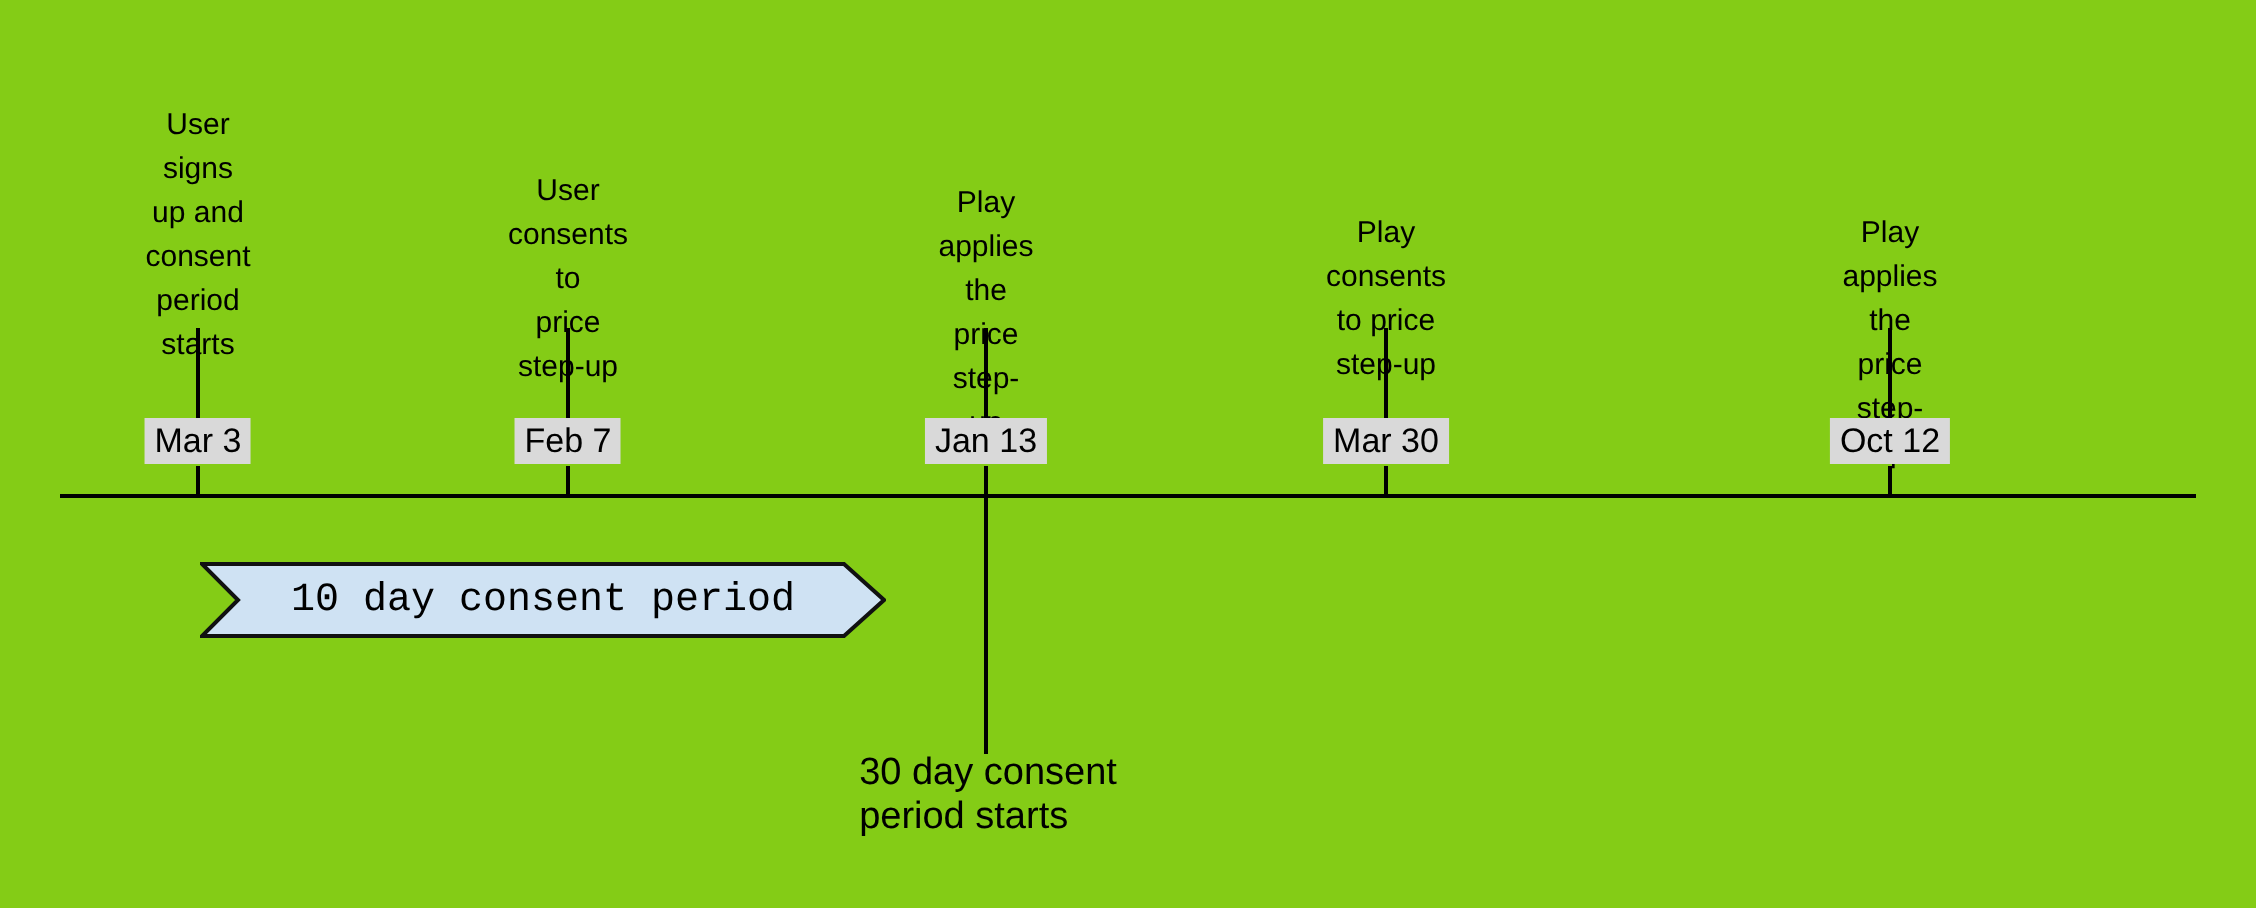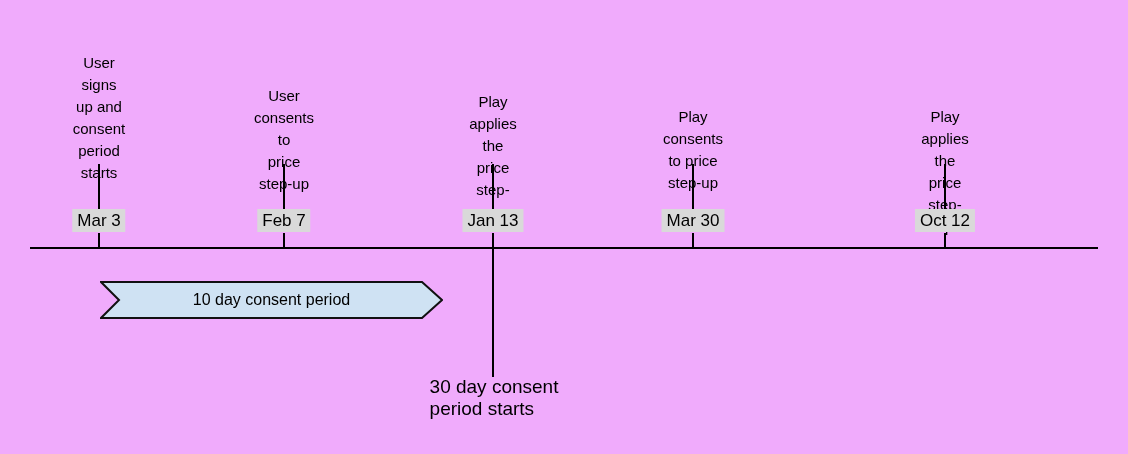--- a/index.html
+++ b/index.html
@@ -1,20 +1,20 @@
 <!DOCTYPE html>
 <html><head>
 <meta charset="utf-8">
 <style>
   html, body { margin: 0; padding: 0; background: #ffffff; }
   .canvas {
     position: relative;
     width: 1128px;
     height: 454px;
-    background: #f0abfc;
+    background: #84cc16;
     font-family: "Liberation Sans", sans-serif;
     color: #000000;
     overflow: hidden;
   }
   .timeline-line {
     position: absolute;
     left: 30px; top: 247px;
     width: 1068px; height: 2px;
     background: #000000;
   }
@@ -54,22 +54,23 @@
     height: 38px;
   }
   .banner svg { position: absolute; left: 0; top: 0; display: block; }
   .banner polygon { stroke: #111111; stroke-width: 2; stroke-linejoin: miter; }
   .banner-label {
     position: absolute;
     left: 0; top: 0; right: 0; bottom: 0;
     display: flex;
     align-items: center;
     justify-content: center;
-    font-size: 16px;
+    font-size: 20px;
     color: #000000;
+    font-family: Liberation Mono, monospace;
   }
   .footnote {
     position: absolute;
     top: 376px;
     left: 494px; transform: translateX(-50%);
     white-space: pre-line;
     text-align: left;
     font-size: 19px;
     line-height: 22px;
     color: #000000;

